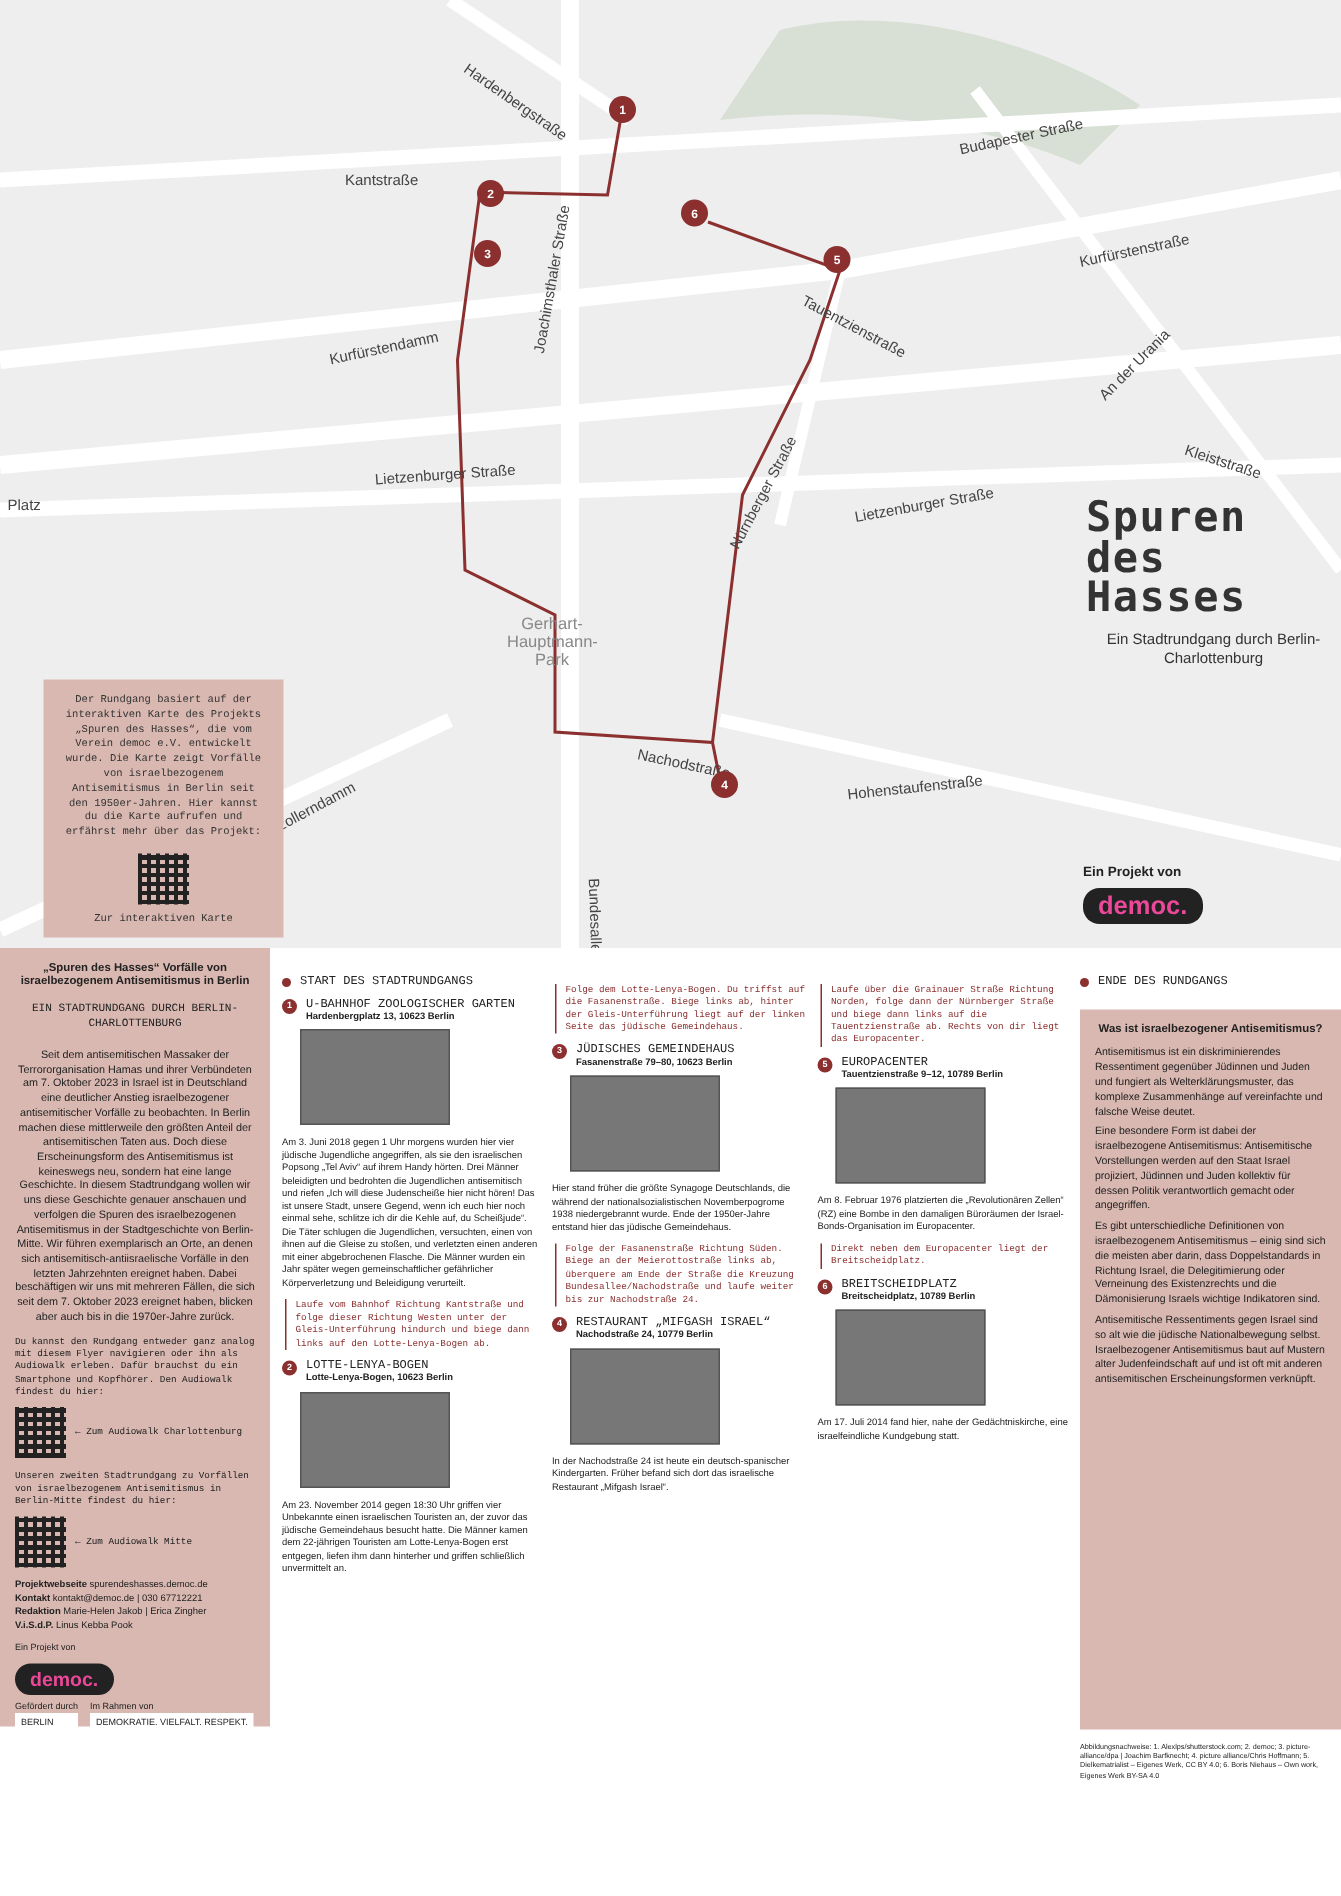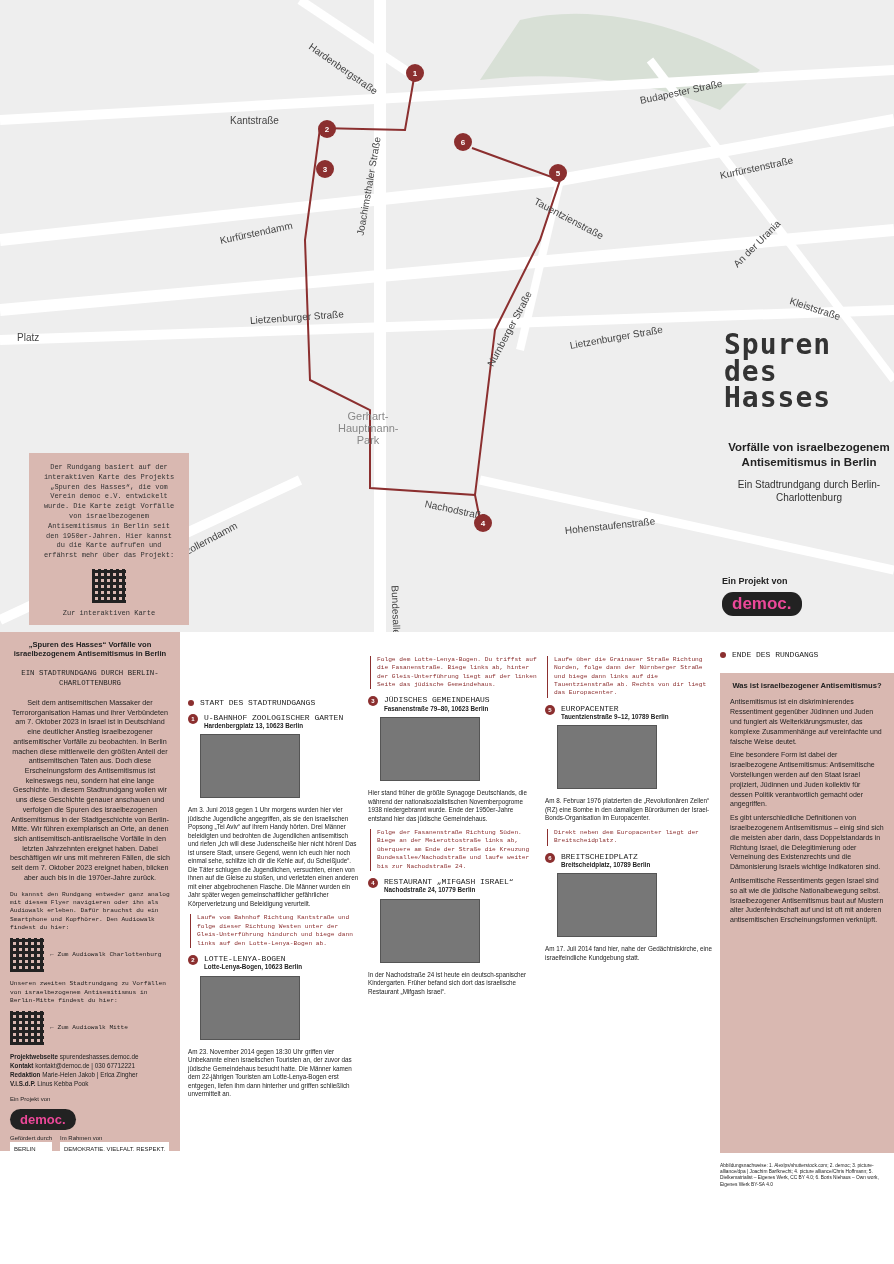--- a/index.html
+++ b/index.html
@@ -26,21 +26,21 @@
   .c1 .h { text-align: center; font-weight: bold; font-size: 7.6px; line-height: 1.25; }
   .c1 .mono { font-family: "Liberation Mono", monospace; font-size: 7.4px; text-align: center; margin: 10px 0 9px; }
   .c1 p { margin-bottom: 8px; text-align: center; }
   .c1 .monop { font-family: "Liberation Mono", monospace; font-size: 6.2px; line-height: 1.35; margin: 4px 0 6px; }
   .qrrow { display: flex; align-items: center; gap: 6px; margin-bottom: 8px; font-family: "Liberation Mono", monospace; font-size: 6.2px; }
   .qrs { width: 34px; height: 34px; flex: none; background: repeating-linear-gradient(90deg, #222 0 3px, transparent 3px 6px), repeating-linear-gradient(0deg, #222 0 3px, #d9b8b1 3px 6px); }
   .credits { font-size: 6.3px; line-height: 1.4; margin-bottom: 6px; }
   .sm { font-size: 6px; }
   .funders { display: flex; gap: 8px; margin-top: 4px; }
   .fbox { background: #fff; padding: 3px 4px; font-size: 6px; }
-  .c2 { left: 188px; width: 172px; padding-top: 18px; margin-top: 48px; }
+  .c2 { left: 188px; width: 172px; padding-top: 18px; }
   .c3 { left: 368px; width: 170px; padding-top: 18px; }
   .c4 { left: 545px; width: 170px; padding-top: 18px; }
   .c5 { left: 720px; width: 174px; padding-top: 18px; }
   .stophead { display: flex; gap: 6px; align-items: flex-start; margin: 4px 0 4px; }
   .num { width: 10px; height: 10px; border-radius: 50%; background: #8b2f2f; color: #fff; font-size: 6px; font-weight: bold; display: flex; align-items: center; justify-content: center; flex: none; margin-top: 1px; }
   .stitle { font-family: "Liberation Mono", monospace; font-size: 8px; color: #222; line-height: 1.15; }
   .saddr { font-size: 6.3px; font-weight: bold; }
   .photo { width: 100px; height: 64px; background: #777; margin: 4px 0 8px 12px; border: 1px solid #555; }
   .dir { font-family: "Liberation Mono", monospace; color: #8b2f2f; border-left: 1px solid #8b2f2f; padding-left: 6px; margin: 6px 0 6px 2px; font-size: 6.2px; line-height: 1.35; }
   .c2 p, .c3 p, .c4 p, .c5 p { margin-bottom: 4px; }
@@ -77,38 +77,37 @@
   <span class="street" style="left:360px;top:230px;transform:rotate(-80deg);">Joachimsthaler Straße</span>
   <span class="street" style="left:250px;top:315px;transform:rotate(-4deg);">Lietzenburger Straße</span>
   <span class="street" style="left:570px;top:340px;transform:rotate(-10deg);">Lietzenburger Straße</span>
   <span class="street" style="left:490px;top:360px;transform:rotate(-62deg);">Nürnberger Straße</span>
   <span class="street" style="left:790px;top:295px;transform:rotate(18deg);">Kleiststraße</span>
   <span class="street" style="left:735px;top:260px;transform:rotate(-45deg);">An der Urania</span>
   <span class="street" style="left:425px;top:498px;transform:rotate(12deg);">Nachodstraße</span>
   <span class="street" style="left:565px;top:525px;transform:rotate(-6deg);">Hohenstaufenstraße</span>
   <span class="street" style="left:160px;top:560px;transform:rotate(-28deg);">Hohenzollerndamm</span>
   <span class="street" style="left:395px;top:580px;transform:rotate(88deg);">Bundesallee</span>
-  <span class="street" style="left:5px;top:332px;margin-left:12px;">Platz</span>
+  <span class="street" style="left:5px;top:332px;">Platz</span>
   <span class="park-label" style="left:338px;top:410px;width:60px;">Gerhart-Hauptmann-Park</span>
   <div class="marker" style="left:406px;top:64px;">1</div>
   <div class="marker" style="left:318px;top:120px;">2</div>
   <div class="marker" style="left:316px;top:160px;">3</div>
   <div class="marker" style="left:474px;top:514px;">4</div>
   <div class="marker" style="left:549px;top:164px;">5</div>
   <div class="marker" style="left:454px;top:133px;">6</div>
 
   <div class="map-info">
     <div>Der Rundgang basiert auf der interaktiven Karte des Projekts „Spuren des Hasses“, die vom Verein democ e.V. entwickelt wurde. Die Karte zeigt Vorfälle von israelbezogenem Antisemitismus in Berlin seit den 1950er-Jahren. Hier kannst du die Karte aufrufen und erfährst mehr über das Projekt:</div>
     <div class="qr"></div>
     <div>Zur interaktiven Karte</div>
   </div>
 
   <div class="brand">
     <div class="logo"><span>Spuren des</span><br><span>Hasses</span></div>
-    <h1>Vorfälle von israelbezogenem Antisemitismus in Berlin</h1>
     <h2>Ein Stadtrundgang durch Berlin-Charlottenburg</h2>
   </div>
   <div class="project">
     <div class="lbl">Ein Projekt von</div>
     <div class="democ">democ.</div>
   </div>
 </div>
 
 <div class="lower">
   <div class="col c1">

